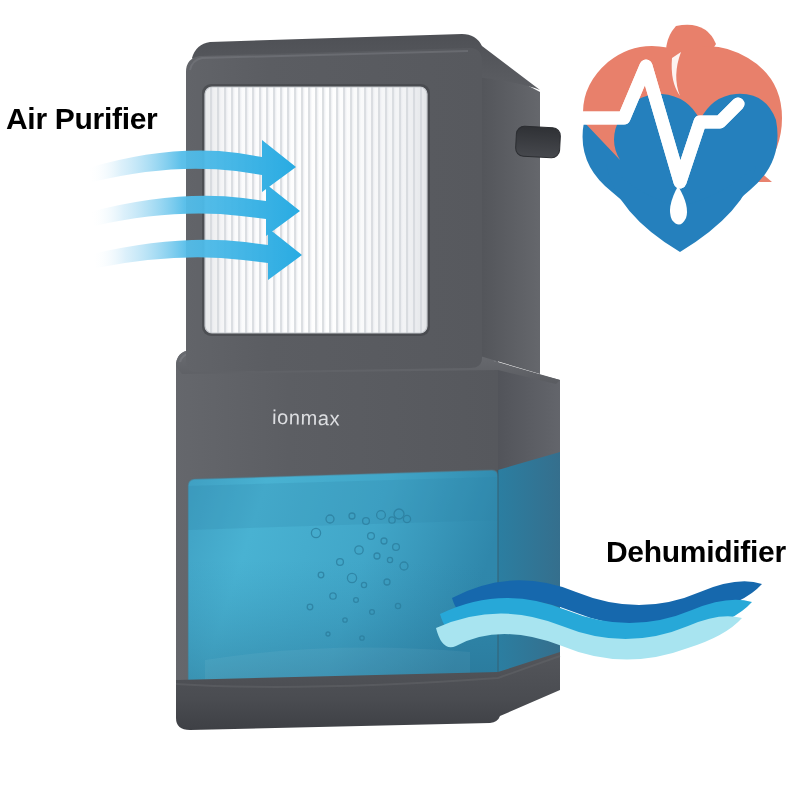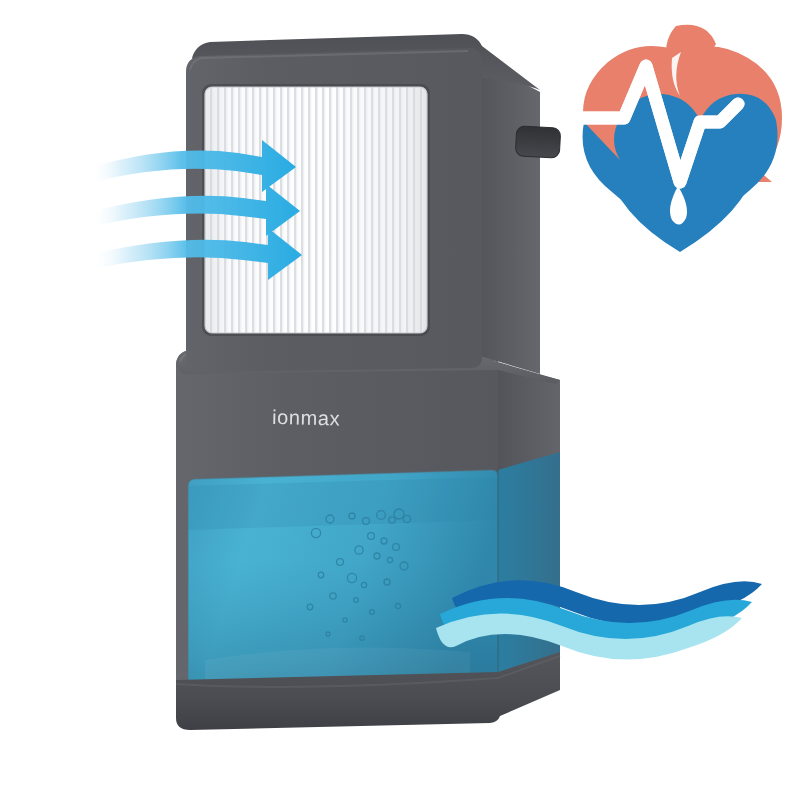--- a/index.html
+++ b/index.html
@@ -291,15 +291,17 @@
     </g>
 
     <g>
       <path d="M566 118 L624 118 L646 66 L680 182 L700 122 L720 122 L738 104" fill="none" stroke="#ffffff" stroke-width="13" stroke-linejoin="round" stroke-linecap="round"></path>
       <path d="M566 118 L624 118 L646 66 L680 182 L700 122 L720 122 L738 104" fill="none" stroke="#ffffff" stroke-width="13" stroke-linejoin="round" stroke-linecap="round" opacity="0.9"></path>
 
       <path d="M678 186 Q690 206 686 218 Q680 230 672 220 Q666 208 678 186 Z" fill="#ffffff"></path>
     </g>
   </svg>
 
-
+  <div class="label" id="label-air">Air Purifier</div>
+
+  <div class="label" id="label-dehum">Dehumidifier</div>
 
 </div>
 
 </body></html>

